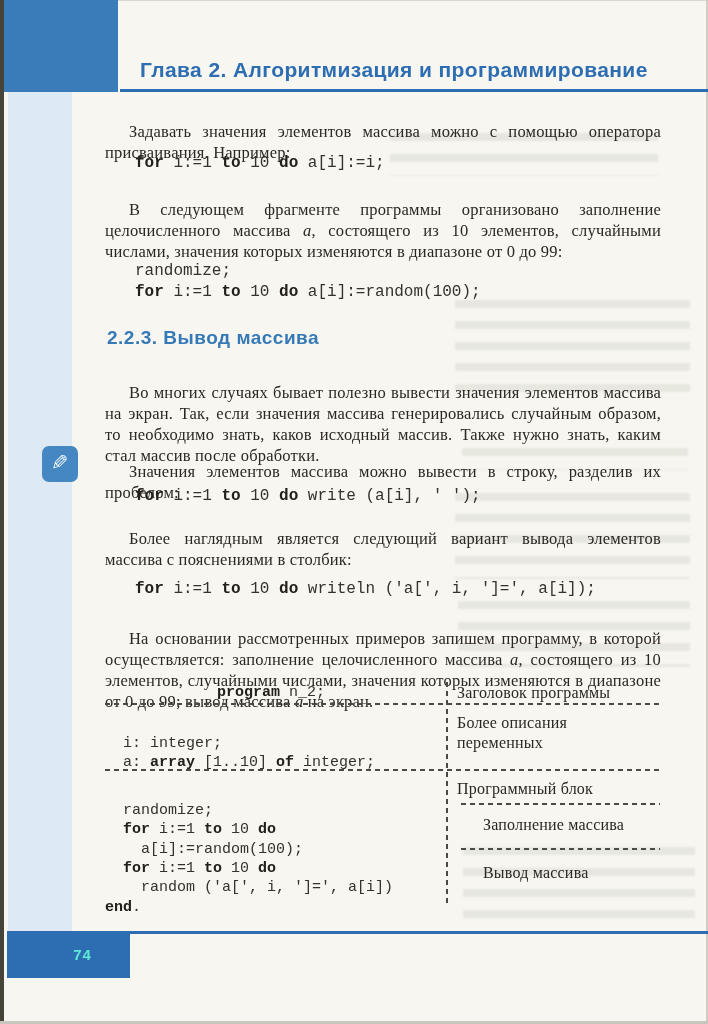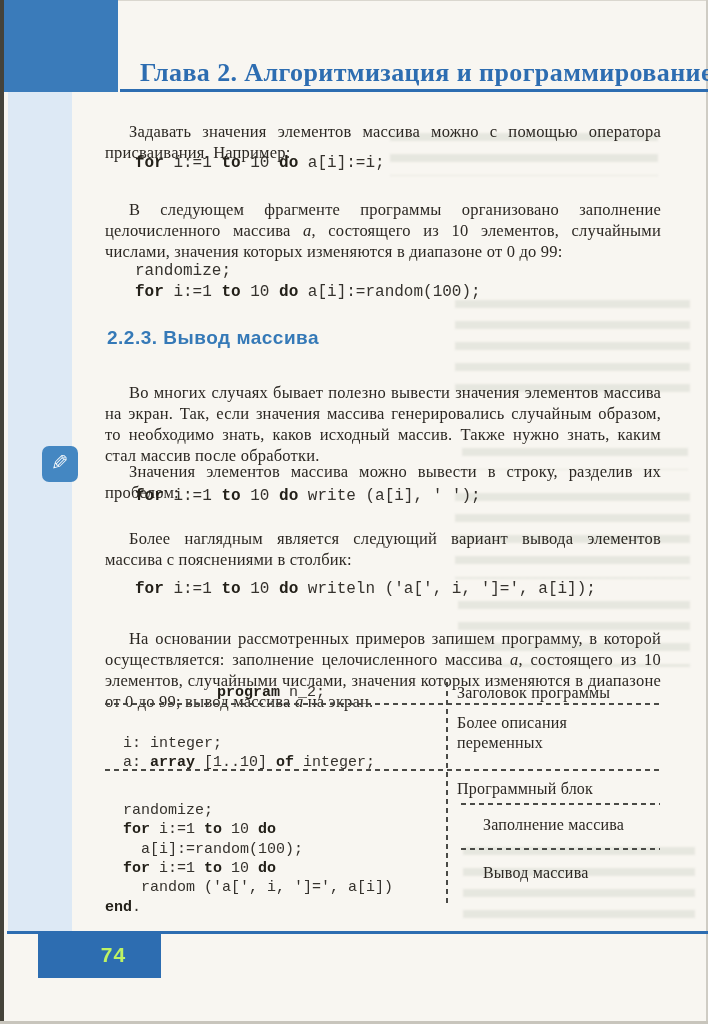--- a/index.html
+++ b/index.html
@@ -13,22 +13,22 @@
   .edge-left{position:absolute;left:0;top:0;width:4px;height:100%;background:#45433a;}
   .edge-right{position:absolute;right:0;top:0;width:2px;height:100%;background:#cfccc4;}
   .edge-bottom{position:absolute;left:0;bottom:0;width:100%;height:3px;background:#c8c5bc;}
   .edge-top{position:absolute;left:0;top:0;width:100%;height:1px;background:#dad7cf;}
   
   .margin-strip{position:absolute;left:8px;top:92px;width:64px;height:841px;background:#dde9f5;}
   
   .corner-block{position:absolute;left:4px;top:0;width:114px;height:92px;background:var(--block-blue,#3a7bba);}
   .chapter-title{
     position:absolute;left:140px;top:58px;width:560px;
-    font-family:Liberation Serif, serif;font-weight:bold;
-    font-size:26px;letter-spacing:.4px;color:var(--accent-blue,#2d6db1);
+    font-family:Liberation Sans, sans-serif;font-weight:bold;
+    font-size:21px;letter-spacing:.4px;color:var(--accent-blue,#2d6db1);
     white-space:nowrap;
   }
   .header-rule{position:absolute;left:120px;top:89px;width:588px;height:3px;background:var(--accent-blue,#2d6db1);}
   
   .content{position:absolute;left:105px;top:0;width:556px;}
   .para{
     position:absolute;left:0;width:556px;
     font-size:16.5px;line-height:21px;text-align:justify;
     text-indent:24px;letter-spacing:.2px;
   }
@@ -61,23 +61,23 @@
     background:var(--icon-blue,#4487c2);display:flex;align-items:center;justify-content:center;
   }
   .pencil-badge span{
     font-family:"DejaVu Sans", sans-serif;font-size:21px;color:#f4f8fb;
     transform:scaleX(-1) translateY(-1px);
   }
   
   .footer-rule{position:absolute;left:7px;top:931px;width:701px;height:3px;background:var(--accent-blue,#2d6db1);}
   .page-badge{
     position:absolute;left:7px;top:931px;width:123px;height:47px;
-    background:var(--accent-blue,#2d6db1);color:#bef264;
-    font-family:"Liberation Sans", sans-serif;font-weight:bold;font-size:21px;
-    display:flex;align-items:center;justify-content:center;text-indent:28px;letter-spacing:1px;margin-left:31px;
+    background:var(--accent-blue,#2d6db1);color:#5eead4;
+    font-family:"Liberation Sans", sans-serif;font-weight:bold;font-size:15px;
+    display:flex;align-items:center;justify-content:center;text-indent:28px;letter-spacing:1px;
   }
   
   .bleed{
     position:absolute;opacity:.45;filter:blur(1.2px);
     background:repeating-linear-gradient(180deg,rgba(148,160,138,.38) 0 8px,transparent 8px 21px);
   }
 </style>
 </head>
 <body>
 

